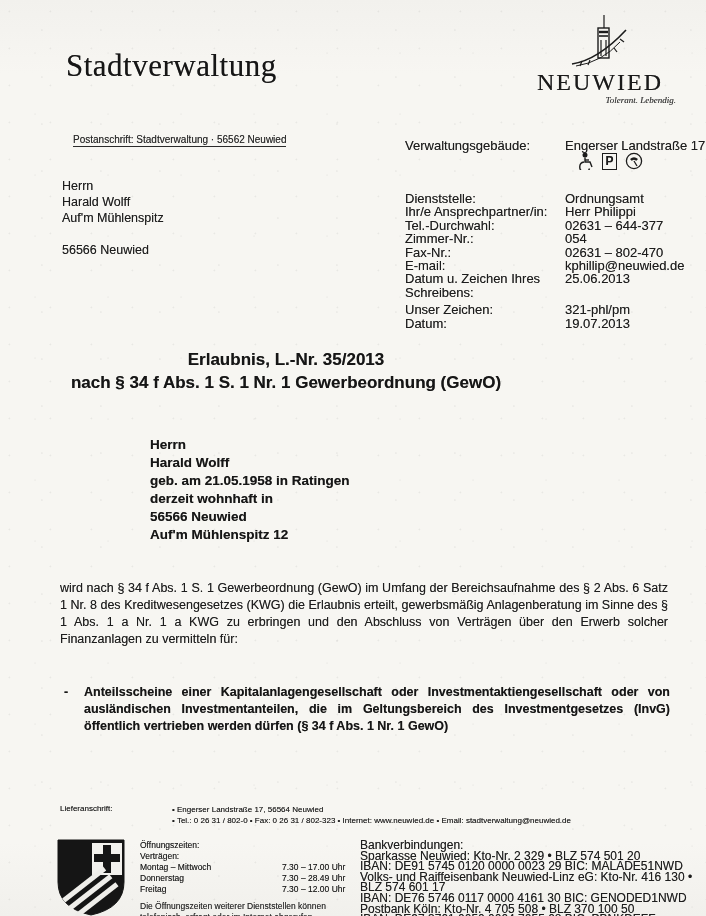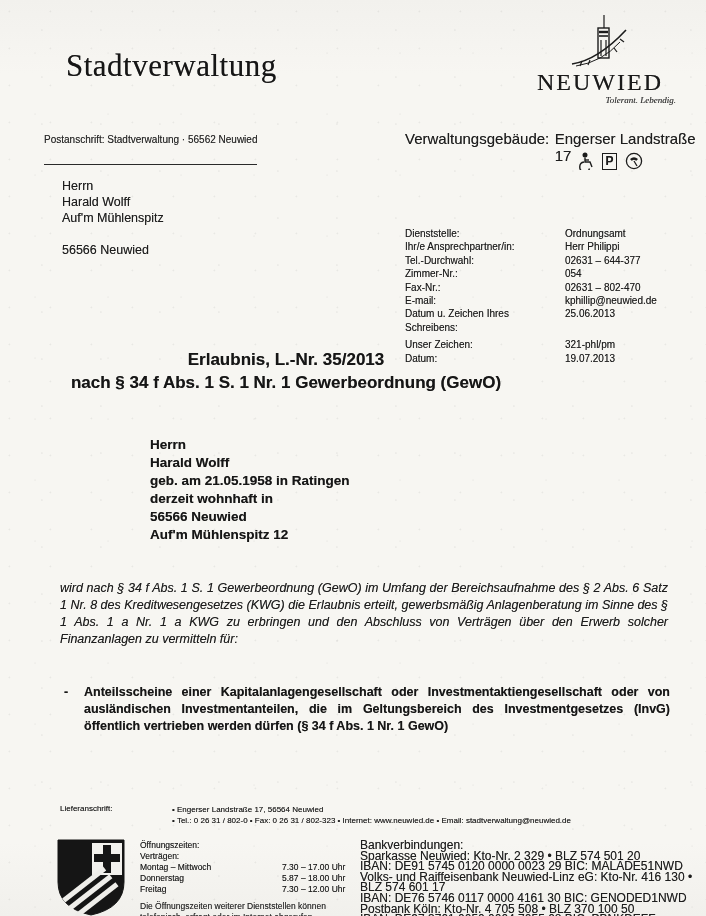--- a/index.html
+++ b/index.html
@@ -20,38 +20,38 @@
     text-shadow:0 0 0.5px rgba(20,20,20,0.55);
   }
   .abs{position:absolute;}
   
   .org-title{left:66px;top:48px;font-family:"Liberation Serif", serif;font-size:31px;letter-spacing:0.5px;color:#161616;}
   .logo{left:520px;top:14px;width:160px;text-align:center;}
   .logo-mark{display:block;margin:0 auto;}
   .logo-city{font-family:"Liberation Serif", serif;font-size:24px;letter-spacing:2px;color:#1a1a1a;line-height:1;}
   .logo-tagline{font-family:"Liberation Serif", serif;font-style:italic;font-size:9px;color:#3a3a3a;text-align:right;margin-top:1px;padding-right:4px;}
   
-  .postal{left:44px;top:134px;font-size:10px;border-bottom:1px solid #2a2a2a;padding-bottom:19px;color:#2a2a2a;}
+  .postal{left:73px;top:134px;font-size:10px;border-bottom:1px solid #2a2a2a;padding-bottom:1px;color:#2a2a2a;}
   .recipient{left:62px;top:178px;font-size:12.5px;line-height:16px;}
   .recipient .gap{height:16px;}
   
-  .building-row{left:405px;top:130px;font-size:15px;display:flex;}
+  .building-row{left:405px;top:138px;font-size:13px;display:flex;}
   .building-row .lbl{width:160px;}
   .icon-row{left:577px;top:152px;display:flex;align-items:center;gap:8px;}
   .p-box{display:inline-block;width:13px;height:15px;border:1.5px solid #1c1c1c;font-size:12px;font-weight:700;text-align:center;line-height:15px;}
-  .info-rows{left:405px;top:192px;font-size:10px;line-height:13.4px;width:290px;margin-top:35px;}
+  .info-rows{left:405px;top:192px;font-size:13px;line-height:13.4px;width:290px;}
   .info-row{display:flex;}
   .info-row .lbl{width:160px;flex:none;}
   .info-row.mt{margin-top:4px;}
   
   .doc-title{left:0;top:348px;width:572px;text-align:center;font-weight:700;font-size:17px;line-height:23px;color:#161616;}
   
   .person{left:150px;top:436px;font-weight:700;font-size:13.5px;line-height:18px;color:#161616;}
   
-  .body-par{left:60px;top:580px;width:608px;font-size:12.5px;line-height:17px;text-align:justify;font-style:italic;}
+  .body-par{left:60px;top:580px;width:608px;font-size:12.5px;line-height:17px;text-align:justify;}
   .list-item{left:64px;top:684px;width:606px;display:flex;font-weight:700;font-size:12.5px;line-height:17px;color:#161616;}
   .list-item .marker{width:20px;flex:none;}
   .list-item .txt{text-align:justify;}
   
   .delivery{left:60px;top:804px;font-size:8px;display:flex;}
   .delivery .lbl{width:80px;flex:none;}
   .delivery-lines div{line-height:11px;margin-left:32px;}
   .coat{left:56px;top:838px;}
   .hours{left:140px;top:840px;font-size:8.5px;line-height:11px;width:210px;}
   .hours .hrow{display:flex;}
@@ -207,21 +207,21 @@
 
   <div class="abs hours">
     <div>Öffnungszeiten:</div>
     <div>Verträgen:</div>
     <div class="hrow">
         <span class="days">Montag – Mittwoch</span>
         <span>7.30 – 17.00 Uhr</span>
       </div>
     <div class="hrow">
         <span class="days">Donnerstag</span>
-        <span>5.87 – 18.00 Uhr</span>
+        <span>7.30 – 28.49 Uhr</span>
       </div>
     <div class="hrow">
         <span class="days">Freitag</span>
         <span>7.30 – 12.00 Uhr</span>
       </div>
     <div class="note muted">Die Öffnungszeiten weiterer Dienststellen können</div>
     <div class="muted">telefonisch, erfragt oder im Internet abgerufen</div>
   </div>
 
   <div class="abs bank">

